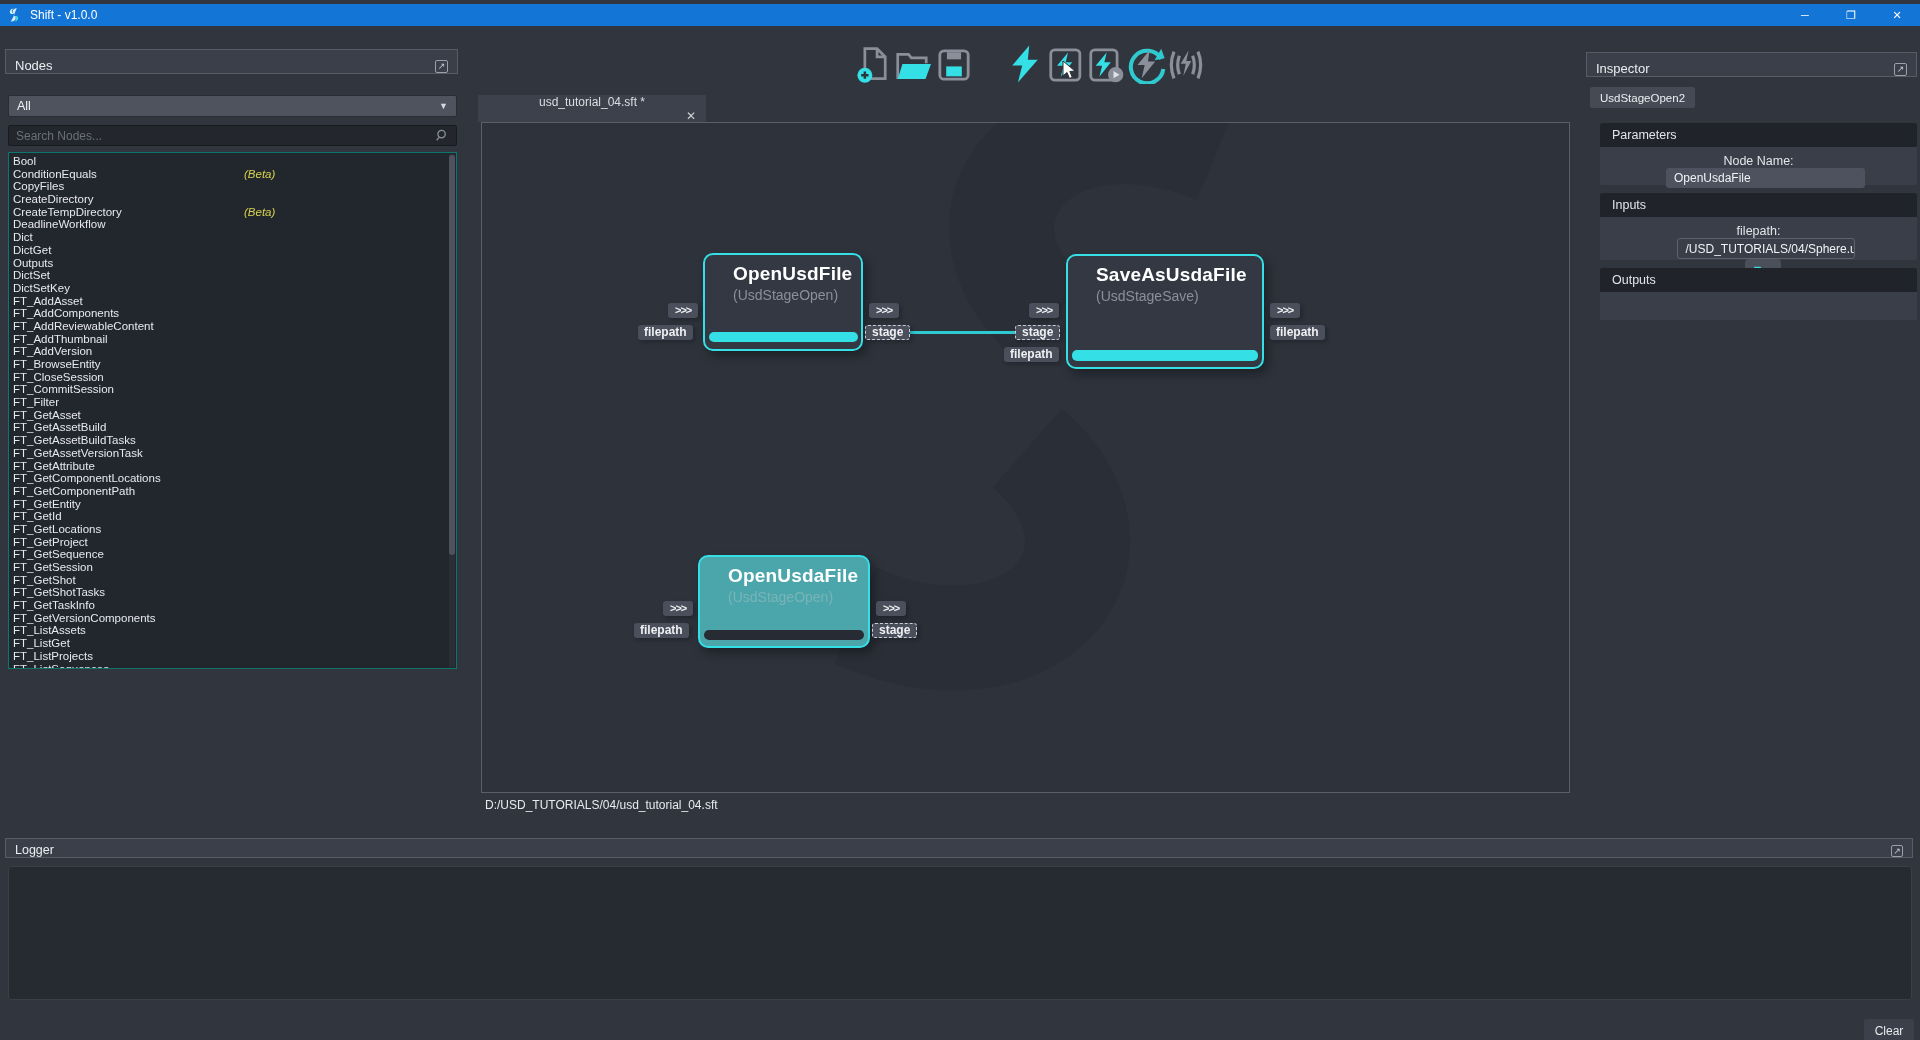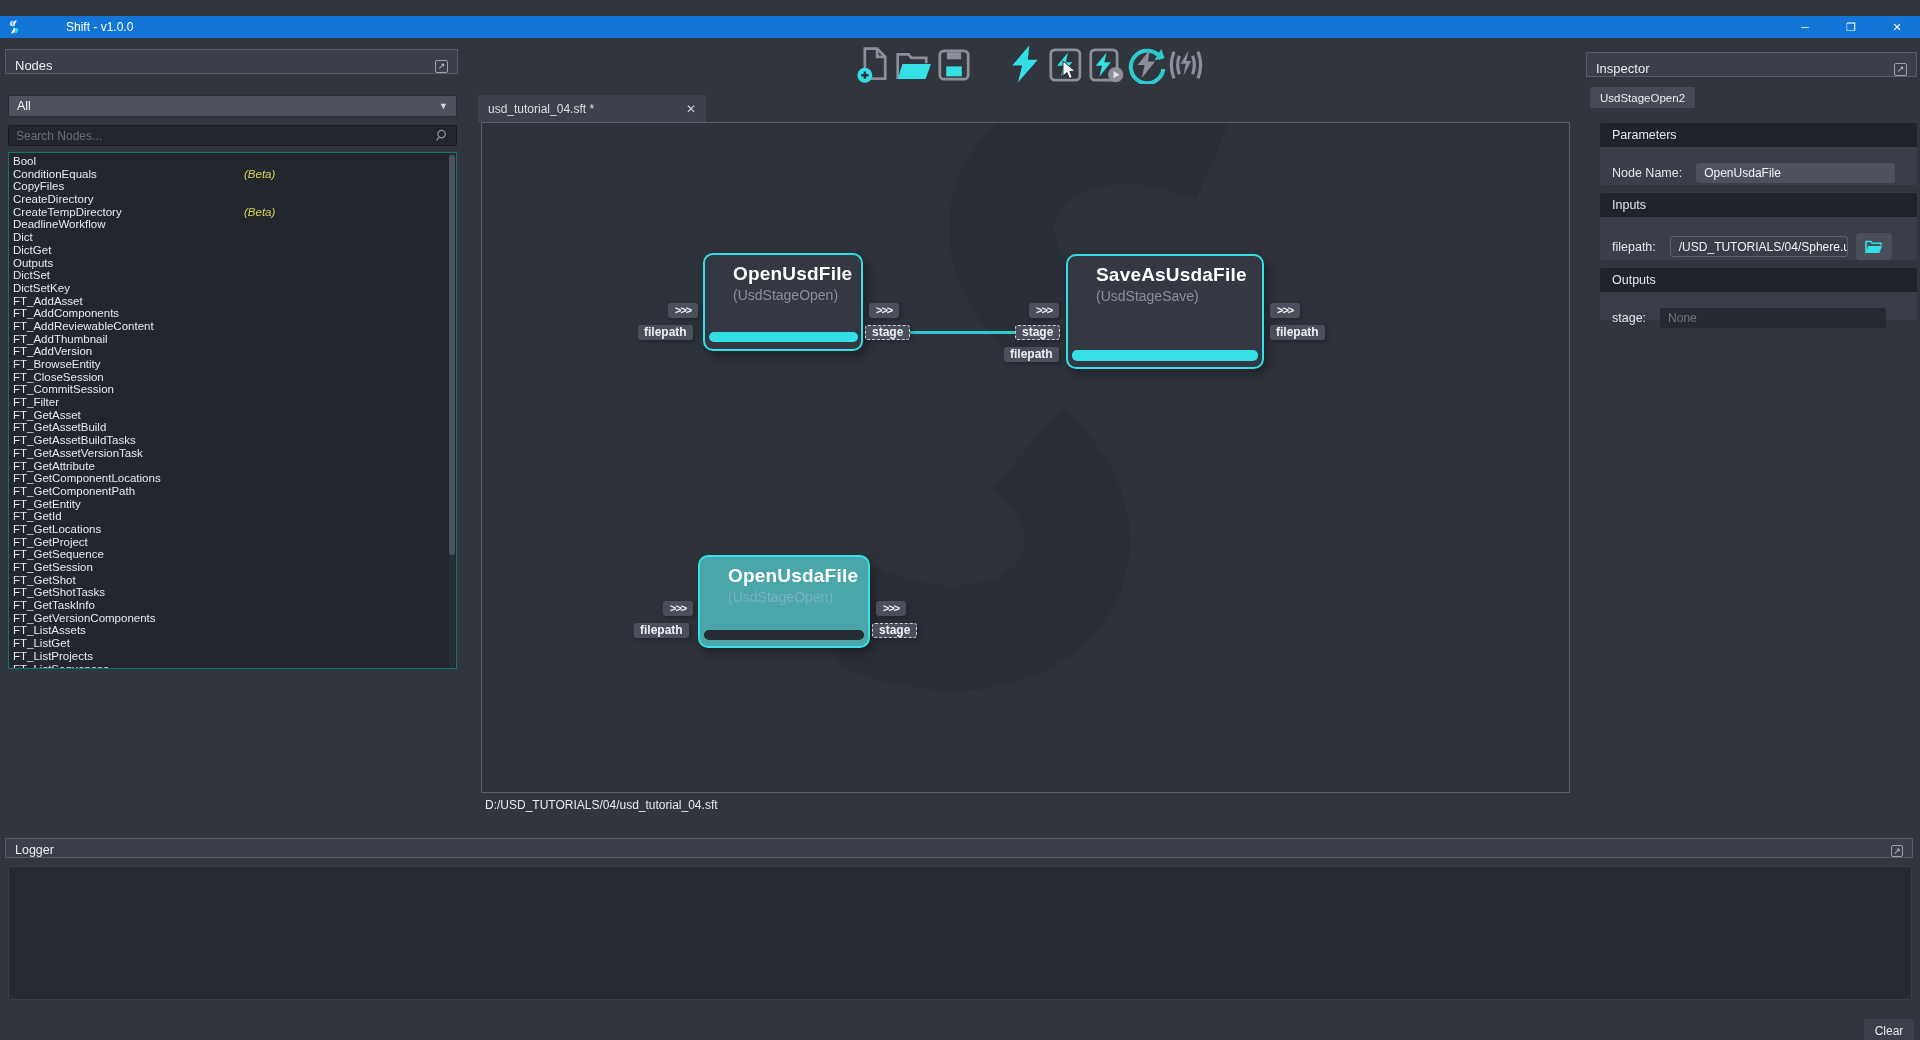--- a/index.html
+++ b/index.html
@@ -4,21 +4,21 @@
 <style>
   * { margin:0; padding:0; box-sizing:border-box; }
   html,body { background:#31353e; }
   .stage {
     position:relative; width:1920px; height:1040px; overflow:hidden;
     background:#31353e; font-family:"Liberation Sans", sans-serif; color:#e6e8ec;
   }
   .abs { position:absolute; }
 
   
-  .titlebar { left:0; top:16px; width:1920px; height:22px; background:#1375d6; display:flex; align-items:center;gap:36px; }
+  .titlebar { left:0; top:4px; width:1920px; height:22px; background:#1375d6; display:flex; align-items:center; }
   .titlebar .logo { width:16px; height:16px; margin-left:6px; }
   .titlebar .wtitle { margin-left:8px; font-size:12px; color:#ffffff; }
   .wbtns { position:absolute; right:0; top:0; height:22px; display:flex; }
   .wbtn { width:46px; height:22px; display:flex; align-items:center; justify-content:center; font-size:11px; color:#fff; cursor:default; }
 
   
   .menubar { left:0; top:22px; width:1920px; height:23px; background:#22252b; display:flex; align-items:center; border-bottom:1px solid #1b1e23; }
   .menuitem { padding:0 11px; font-size:13px; color:#f2f3f5; height:23px; display:flex; align-items:center; }
 
   
@@ -31,21 +31,21 @@
   .searchbox { left:8px; top:125px; width:449px; height:21px; background:#23262d; border:1px solid #171a1f; border-radius:2px; display:flex; align-items:center; padding:0 7px; }
   .searchbox input { flex:1; background:transparent; border:none; outline:none; color:#c7cad0; font-size:12px; font-family:"Liberation Sans", sans-serif; }
   .searchbox input::placeholder { color:#6a6f79; }
   .nodelist { left:8px; top:152px; width:449px; height:517px; background:#22262d; border:1px solid #0f766e; overflow:hidden; padding:2px 0 0 4px; position:absolute; }
   .nl-row { position:relative; height:12.7px; line-height:12.7px; font-size:11.5px; color:#e7e9ed; white-space:nowrap; }
   .nl-beta { position:absolute; left:231px; top:0; color:#d8d44e; font-style:italic; }
   .vscroll { left:449px; top:154px; width:6px; height:513px; background:#2a2e35; position:absolute; }
   .vthumb { position:absolute; left:0; top:1px; width:6px; height:400px; background:#4d525e; border-radius:3px; }
 
   
-  .tab { left:478px; top:95px; width:228px; height:27px; background:#3c414b; display:flex; align-items:center; padding:0 10px; font-size:12px; color:#dcdee3; }
+  .tab { left:478px; top:95px; width:228px; height:27px; background:#3c414b; display:flex; align-items:center; padding:0 10px; font-size:12px; color:#dcdee3;flex-direction:column; }
   .tab .tclose { margin-left:auto; font-size:12px; color:#cfd3d9; }
   .canvas { left:481px; top:122px; width:1089px; height:671px; background:#2d323b; border:1px solid #5a5f6a; overflow:hidden; }
   .statusbar { left:485px; top:798px; font-size:12px; color:#e8eaee; }
 
   .gnode { position:absolute; border:2px solid #35dfe6; border-radius:10px; background:#343842; box-shadow:4px 5px 10px rgba(0,0,0,0.35); padding:8px 28px; }
   .gnode.selected { background:#4ba6ab; }
   .gn-title { font-size:19px; font-weight:bold; color:#ffffff; letter-spacing:0.2px; }
   .gn-sub { font-size:14px; color:#8a8f99; margin-top:2px; }
   .gnode.selected .gn-sub { color:#79b4b8; }
   .pbar { position:absolute; border-radius:5px; background:#35dfe6; }
@@ -53,21 +53,21 @@
 
   .pb { position:absolute; background:#4b4f5b; color:#eef0f3; font-weight:bold; font-size:12px; line-height:15px; padding:0 6px; border-radius:3px; box-shadow:2px 2px 4px rgba(0,0,0,0.25); }
   .pb.flow { font-size:11px; letter-spacing:-1px; padding:0 7px; }
   .pb.dashed { border:1.5px dashed #c9cdd5; line-height:13px; }
   .wire { position:absolute; height:3px; background:#2fc9d0; }
 
   
   .itab { left:1590px; top:87px; height:21px; background:#454a55; border-radius:2px; display:flex; align-items:center; padding:0 10px; font-size:11.5px; color:#eceef2; }
   .isec { position:absolute; left:1600px; width:317px; background:#3a3e48; border-radius:2px; }
   .isec-head { height:24px; background:#202329; border-radius:2px 2px 0 0; display:flex; align-items:center; padding:0 12px; font-size:12.5px; color:#e3e5ea; }
-  .irow { display:flex; align-items:center; padding:16px 12px 10px 12px; }
+  .irow { display:flex; align-items:center; padding:7px 12px 10px 12px;flex-direction:column; }
   .ilabel { font-size:12.5px; color:#e3e5ea; }
   .ifield { border-radius:3px; font-size:12px; color:#f0f2f5; display:flex; align-items:center; padding:0 8px; }
   .f-nodename { margin-left:14px; width:199px; height:20px; background:#4d525e; }
   .f-filepath { margin-left:14px; width:178px; height:21px; background:#3a3e48; border:1px solid #5d626c; white-space:nowrap; overflow:hidden; }
   .f-stage { margin-left:14px; width:226px; height:20px; background:#262932; color:#71767f; }
   .folderbtn { margin-left:8px; width:36px; height:27px; background:#4a4f5a; border-radius:4px; display:flex; align-items:center; justify-content:center; }
 
   
   .logcontent { left:8px; top:866px; width:1904px; height:134px; background:#262a31; border:1px solid #3a3f47; border-radius:3px; }
   .clearbtn { left:1864px; top:1007px; width:50px; height:23px; background:#3b404a; border-radius:2px; display:flex; align-items:center; justify-content:center; font-size:12px; color:#e8eaee;margin-top:12px; }
@@ -278,24 +278,20 @@
         <svg width="17" height="14" viewBox="0 0 17 14">
           <path d="M1 13 V1.5 h5 l1.3 1.7 h8.7 v2" fill="none" stroke="#35dfe6" stroke-width="1.6"></path>
           <path d="M3 6 h14 l-2.6 7 H1 z" fill="#35dfe6"></path>
         </svg>
       </span>
     </div>
   </div>
 
   <div class="isec" style="top:268px; height:52px;">
     <div class="isec-head">Outputs</div>
-    <div class="irow">
-      <span class="ilabel">stage:</span>
-      <span class="ifield f-stage">None</span>
-    </div>
   </div>
 
   <div class="abs phead" style="left:5px; top:838px; width:1908px; height:20px; font-size:12.5px;">
     <span>Logger</span>
     <span class="popup" style="width:12px; height:12px; line-height:10px;">↗</span>
   </div>
   <div class="abs logcontent"></div>
   <div class="abs clearbtn">Clear</div>
 
 </div>

